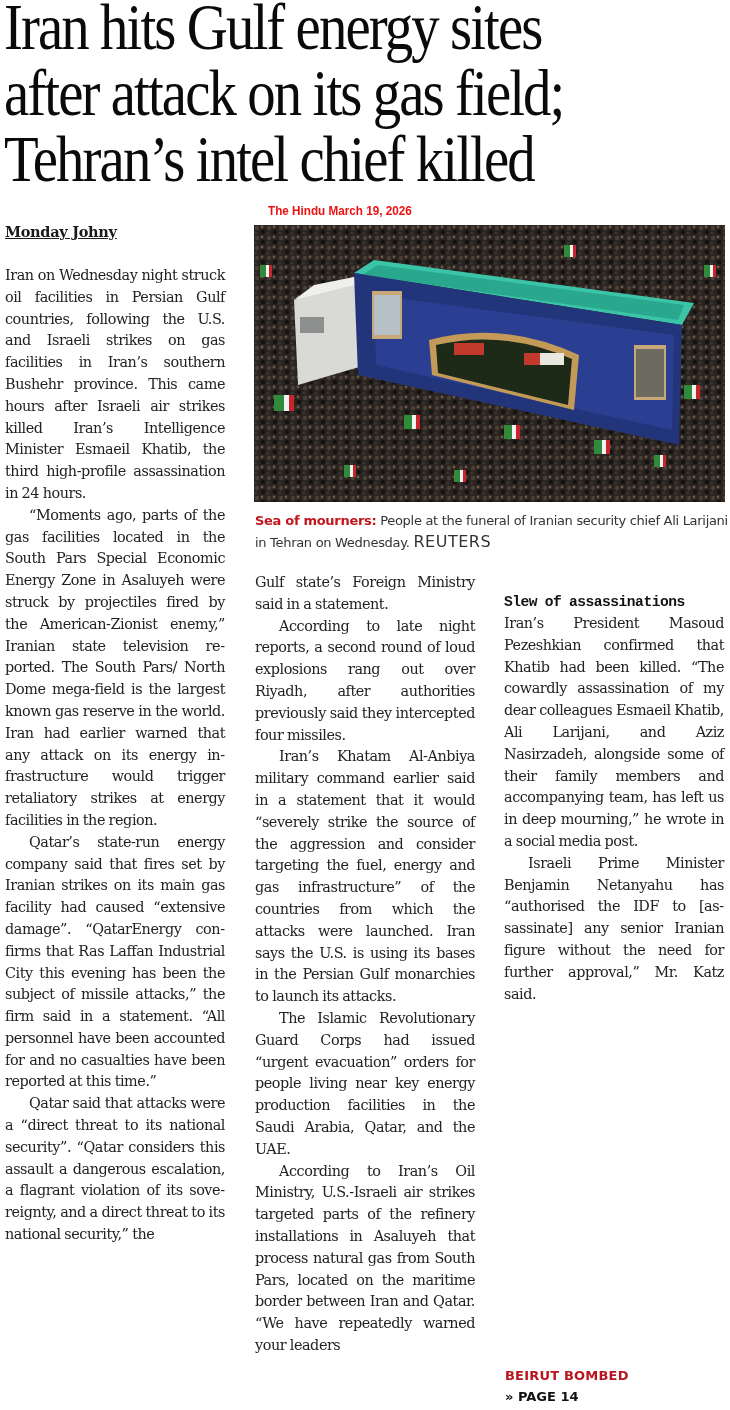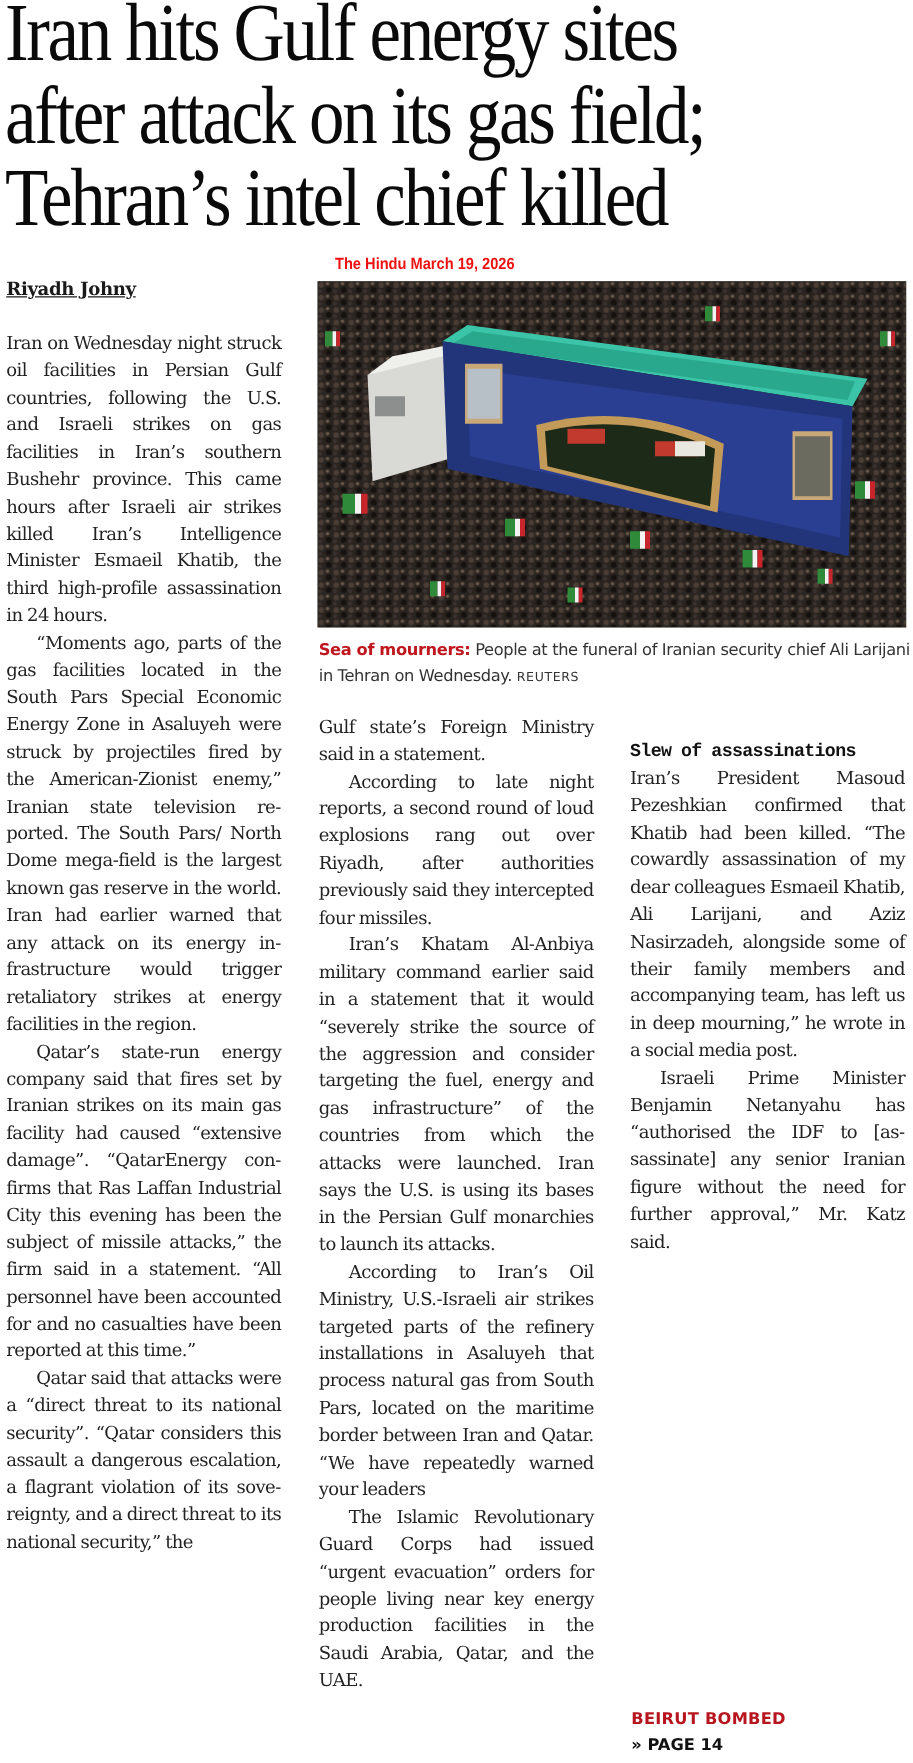--- a/index.html
+++ b/index.html
@@ -46,21 +46,21 @@
     position: absolute; left: 254px; top: 225px; width: 471px; height: 277px;
     background: #2b2622; overflow: hidden;
   }
   .photo svg { display: block; width: 100%; height: 100%; }
   .caption {
     position: absolute; left: 255px; top: 510px; width: 475px;
     font-family: "DejaVu Sans", "Liberation Sans", sans-serif;
     font-size: 13px; line-height: 21px; color: #333; letter-spacing: -0.3px;
   }
   .caption .cap-lead { color: #c0161e; font-weight: bold; }
-  .caption .cap-credit { font-size: 10px; letter-spacing: 0.5px; color: #333; }
+  .caption .cap-credit { font-size: 16px; letter-spacing: 0.5px; color: #333; }
   .refer-title {
     position: absolute; left: 505px; top: 1368px;
     font-family: "DejaVu Sans", "Liberation Sans", sans-serif;
     font-weight: bold; font-size: 13px; color: #b8161f; letter-spacing: 0.2px; text-align: right;
   }
   .refer-page {
     position: absolute; left: 505px; top: 1389px;
     font-family: "DejaVu Sans", "Liberation Sans", sans-serif;
     font-weight: bold; font-size: 13px; color: #111;
   }
@@ -69,21 +69,21 @@
 <body>
 
 <h1 class="headline">
   <span>Iran hits Gulf energy sites</span>
   <span>after attack on its gas field;</span>
   <span>Tehran’s intel chief killed</span>
 </h1>
 
 <div class="source-label">The Hindu March 19, 2026</div>
 
-<div class="byline">Riyadh Johny</div>
+<div class="byline">Monday Johny</div>
 
 <div class="photo">
   <svg viewBox="0 0 471 277" preserveAspectRatio="none">
     <defs>
       <pattern id="crowd" width="12" height="10" patternUnits="userSpaceOnUse">
         <rect width="12" height="10" fill="#2a2420"></rect>
         <circle cx="3" cy="3" r="2.2" fill="#4a3e36"></circle>
         <circle cx="9" cy="7" r="2.3" fill="#15110f"></circle>
         <circle cx="8" cy="2" r="1.4" fill="#6b5a4c"></circle>
         <circle cx="2" cy="8" r="1.6" fill="#3a3230"></circle>
@@ -158,22 +158,22 @@
   <p>Iran on Wednesday night struck oil facilities in Per­sian Gulf countries, follow­ing the U.S. and Israeli strikes on gas facilities in Iran’s southern Bushehr province. This came hours after Israeli air strikes killed Iran’s Intelligence Minister Esmaeil Khatib, the third high-profile assas­sination in 24 hours.</p>
   <p class="indent">“Moments ago, parts of the gas facilities located in the South Pars Special Eco­nomic Energy Zone in Asa­luyeh were struck by pro­jectiles fired by the American-Zionist enemy,” Iranian state television re­ported. The South Pars/ North Dome mega-field is the largest known gas re­serve in the world. Iran had earlier warned that any attack on its energy in­frastructure would trigger retaliatory strikes at ener­gy facilities in the region.</p>
   <p class="indent">Qatar’s state-run energy company said that fires set by Iranian strikes on its main gas facility had caused “extensive dam­age”. “QatarEnergy con­firms that Ras Laffan In­dustrial City this evening has been the subject of missile attacks,” the firm said in a statement. “All personnel have been ac­counted for and no casual­ties have been reported at this time.”</p>
   <p class="indent">Qatar said that attacks were a “direct threat to its national security”. “Qatar considers this assault a dangerous escalation, a fla­grant violation of its sove­reignty, and a direct threat to its national security,” the</p>
 </div>
 
 <div class="col col2">
   <p>Gulf state’s Foreign Minis­try said in a statement.</p>
   <p class="indent">According to late night reports, a second round of loud explosions rang out over Riyadh, after authori­ties previously said they in­tercepted four missiles.</p>
   <p class="indent">Iran’s Khatam Al-Anbiya military command earlier said in a statement that it would “severely strike the source of the aggression and consider targeting the fuel, energy and gas infras­tructure” of the countries from which the attacks were launched. Iran says the U.S. is using its bases in the Persian Gulf monar­chies to launch its attacks.</p>
+  <p class="indent">The Islamic Revolution­ary Guard Corps had is­sued “urgent evacuation” orders for people living near key energy produc­tion facilities in the Saudi Arabia, Qatar, and the UAE.</p>
   <p class="indent">According to Iran’s Oil Ministry, U.S.-Israeli air strikes targeted parts of the refinery installations in Asaluyeh that process nat­ural gas from South Pars, located on the maritime border between Iran and Qatar. “We have repeatedly warned your leaders</p>
-  <p class="indent">The Islamic Revolution­ary Guard Corps had is­sued “urgent evacuation” orders for people living near key energy produc­tion facilities in the Saudi Arabia, Qatar, and the UAE.</p>
 </div>
 
 <div class="col col3">
   <p class="subhead">Slew of assassinations</p>
   <p>Iran’s President Masoud Pezeshkian confirmed that Khatib had been killed. “The cowardly assassina­tion of my dear colleagues Esmaeil Khatib, Ali Larija­ni, and Aziz Nasirzadeh, alongside some of their fa­mily members and accom­panying team, has left us in deep mourning,” he wrote in a social media post.</p>
   <p class="indent">Israeli Prime Minister Benjamin Netanyahu has “authorised the IDF to [as­sassinate] any senior Ira­nian figure without the need for further approval,” Mr. Katz said.</p>
 </div>
 
 <div class="refer-title">BEIRUT BOMBED</div>
 <div class="refer-page">» PAGE 14</div>

